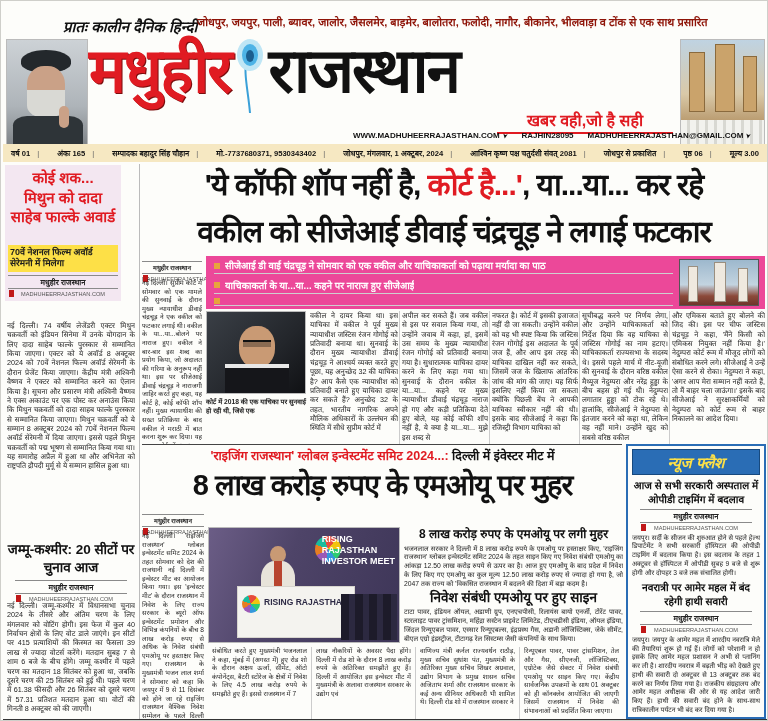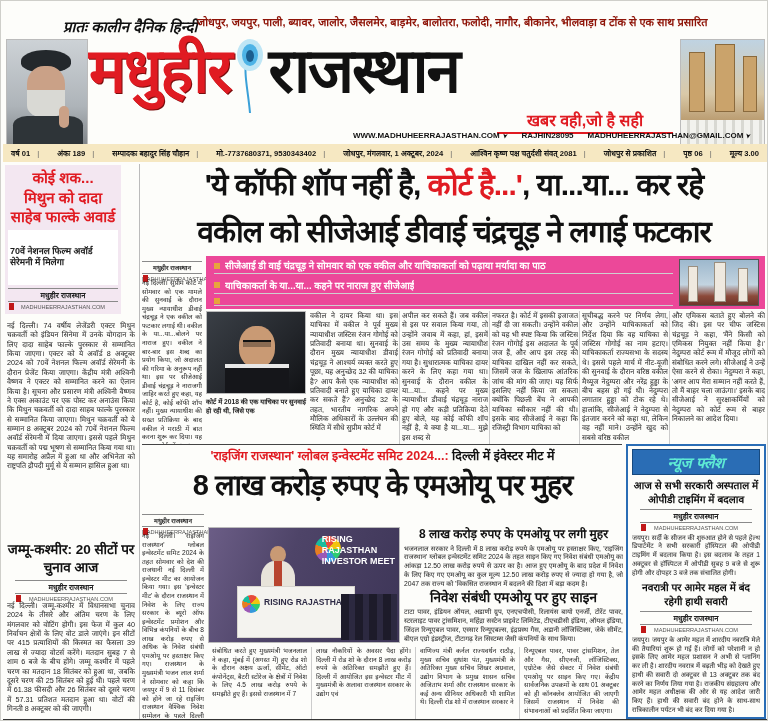--- a/index.html
+++ b/index.html
@@ -40,22 +40,22 @@
   .fort-photo .crowd{position:absolute;left:0;bottom:14px;width:100%;height:26px;
         background:repeating-linear-gradient(90deg,#f2f2ee 0 6px,#d8d8d2 6px 9px);}
   .page-label{position:absolute;right:3px;bottom:3px;background:#e01b22;color:#fff;font-size:6.5px;
         font-weight:bold;padding:1px 4px;}
 
   
   .sidebar-sep{left:138px;top:163px;width:1px;height:556px;background:#bbb;}
   .story1-box{left:4px;top:164px;width:116px;background:#f3e7f1;text-align:center;padding:4px 3px 3px;}
   .kicker{font-size:15px;font-weight:800;color:#e01b22;line-height:1.25;}
   .s1-title{font-size:15px;font-weight:800;color:#e01b22;line-height:1.3;}
-  .s1-sub{margin-top:3px;background:#ffffff;color:#1c1c1c;font-weight:bold;font-size:9px;line-height:1.3;
-          padding:16px 2px;text-align:left;}
+  .s1-sub{margin-top:18px;background:#fde047;color:#1c1c1c;font-weight:bold;font-size:9px;line-height:1.3;
+          padding:2px 2px;text-align:left;}
   .byline-block{margin-top:3px;}
   .byline-name{border-top:1px solid #8a8a8a;border-bottom:1px solid #8a8a8a;font-size:7.6px;
           font-weight:bold;color:#222;text-align:center;padding:1px 0;}
   .byline-site{position:relative;font-size:5.6px;color:#555;text-align:center;padding:2px 0 1px;}
   .byline-sq{position:absolute;left:1px;top:1px;width:5px;height:7px;background:#c01818;}
   .body-text{font-size:7.2px;line-height:1.3;color:#222;text-align:justify;overflow:hidden;}
   .s1-body{left:6px;top:320px;width:128px;height:216px;}
   .s2-title{left:4px;top:540px;width:132px;text-align:center;font-size:13.5px;font-weight:800;color:#111;line-height:1.3;}
   .s2-byline{left:14px;top:576px;width:112px;}
   .s2-body{left:6px;top:600px;width:128px;height:116px;}
@@ -113,21 +113,21 @@
   .sb-title{font-size:12px;font-weight:800;color:#111;text-align:center;line-height:1.3;}
   .sb-title2{font-size:13.5px;}
   .sb-body{font-size:6.8px;line-height:1.3;color:#222;text-align:justify;margin-top:2px;}
   .summit-bottom{left:207px;top:646px;width:415px;height:72px;display:flex;}
   .summit-bottom .bcol{flex:1 1 0;padding:0 4px;font-size:6.6px;line-height:1.3;color:#222;text-align:justify;overflow:hidden;}
   .summit-bottom .bcol + .bcol{border-left:1px solid #ccc;}
   .page-bottom-rule{left:2px;top:718px;width:764px;height:2px;background:#333;}
 
   
   .newsflash{left:625px;top:443px;width:140px;height:275px;border:2px solid #2a6db5;padding:3px 4px;overflow:hidden;}
-  .nf-header{background:#2a6db5;color:#5eead4;font-style:italic;font-weight:800;font-size:15px;
+  .nf-header{background:#2a6db5;color:#fde047;font-style:italic;font-weight:800;font-size:15px;
              text-align:center;padding:2px 0;border:1px solid #17497e;}
   .nf-title{margin-top:4px;font-size:10.3px;font-weight:800;color:#111;text-align:center;line-height:1.35;}
   .nf-byline{margin:2px 8px 0;}
   .nf-body{font-size:6.7px;line-height:1.3;color:#222;text-align:justify;margin-top:2px;}
 </style>
 </head>
 <body>
 
 <div class="page">
 
@@ -164,21 +164,21 @@
   <div class="abs tagline">खबर वही,जो है सही</div>
 
   <div class="abs contact-line">
     <span><span>WWW.MADHUHEERRAJASTHAN.COM</span><span class="cursor-icon"></span></span>
     <span>RAJHIN28095</span>
     <span><span>MADHUHEERRAJASTHAN@GMAIL.COM</span><span class="cursor-icon"></span></span>
   </div>
 
   <div class="abs infobar">
     <span>वर्ष 01</span>
-    <span>अंकः 189</span>
+    <span>अंकः 165</span>
     <span>सम्पादकः बहादुर सिंह चौहान</span>
     <span>मो.-7737680371, 9530343402</span>
     <span>जोधपुर, मंगलवार, 1 अक्टूबर, 2024</span>
     <span>आश्विन कृष्ण पक्ष चतुर्दशी संवत् 2081</span>
     <span>जोधपुर से प्रकाशित</span>
     <span>पृष्ठ 06</span>
     <span>मूल्य 3.00</span>
   </div>
 
   <div class="abs sidebar-sep"></div>

